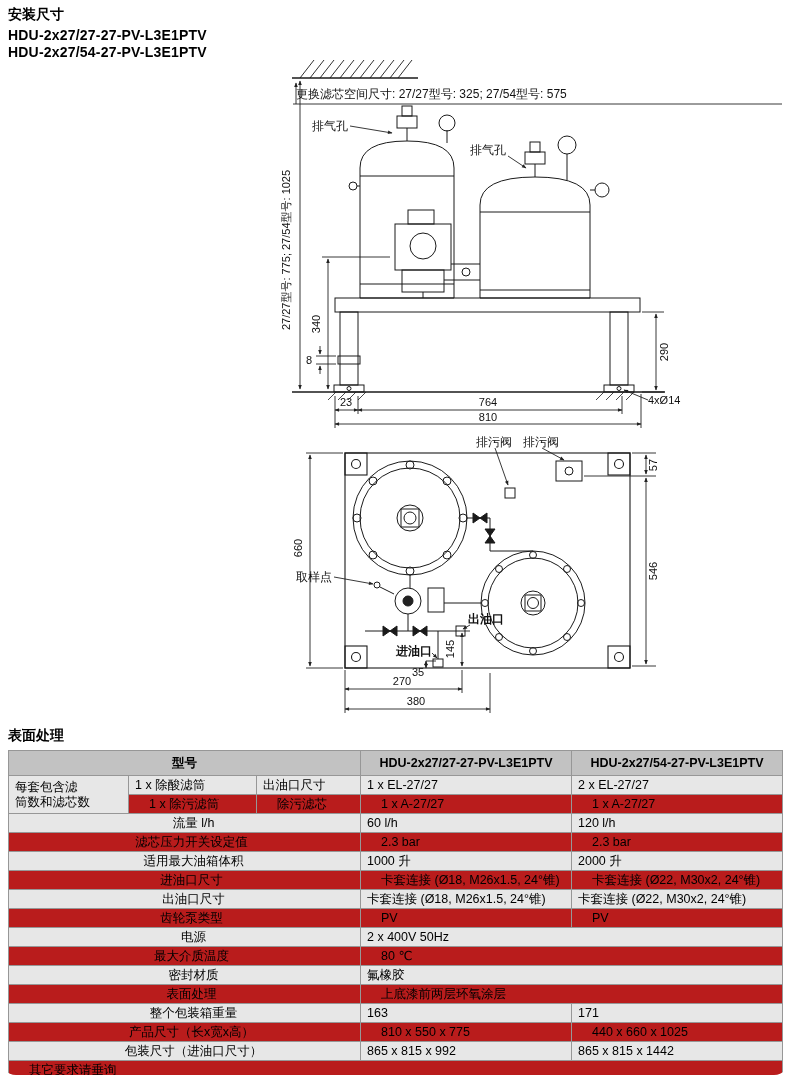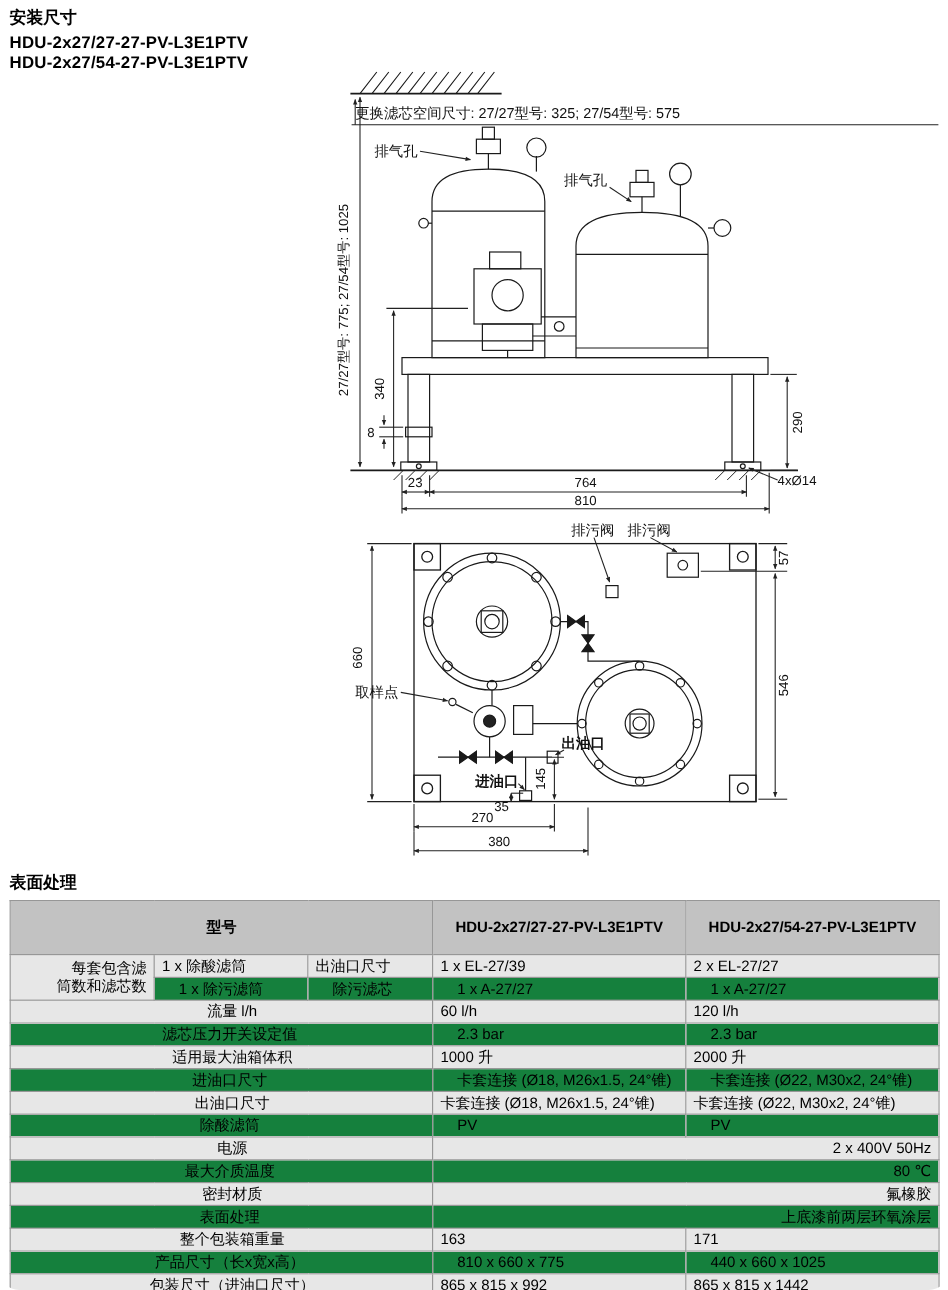--- a/index.html
+++ b/index.html
@@ -19,25 +19,25 @@
   svg .cjk { font-size:12px; }
   svg .dimtxt { font-size:11px; }
   svg .b { font-weight:bold; }
 
   table.spec-table {
     position:absolute; left:8px; top:750px; width:774px;
     border-collapse:collapse; table-layout:fixed; font-size:12.5px;
     border:1px solid #777;
   }
   .spec-table td, .spec-table th { border:1px solid #979797; padding:1px 6px; height:16px; line-height:1.2; overflow:hidden; white-space:nowrap; }
-  .spec-table th { background:#c2c2c2; text-align:center; font-weight:bold; padding:14px 4px; }
+  .spec-table th { background:#c2c2c2; text-align:center; font-weight:bold; padding:4px 4px; }
   .spec-table tr.g td { background:#e7e7e7; }
-  .spec-table tr.w td { background:#15803d;padding-left:20px; }
+  .spec-table tr.w td { background:#b91c1c;padding-left:20px; }
   .spec-table td.lbl { padding-left:24px;text-align:center; }
-  .spec-table td.ctr { text-align:right; }
+  .spec-table td.ctr { text-align:left; }
 </style>
 </head>
 <body>
 
 <div class="page">
 
   <div class="header-block">
     <div class="title">安装尺寸</div>
     <div class="model">HDU-2x27/27-27-PV-L3E1PTV</div>
     <div class="model">HDU-2x27/54-27-PV-L3E1PTV</div>
@@ -277,21 +277,21 @@
         <th>HDU-2x27/27-27-PV-L3E1PTV</th>
         <th>HDU-2x27/54-27-PV-L3E1PTV</th>
       </tr>
       <tr class="g">
         <td rowspan="2" class="ctr">
           <div>每套包含滤</div>
           <div>筒数和滤芯数</div>
         </td>
         <td>1 x 除酸滤筒</td>
         <td>出油口尺寸</td>
-        <td>1 x EL-27/39</td>
+        <td>1 x EL-27/27</td>
         <td>2 x EL-27/27</td>
       </tr>
       <tr class="w">
         <td>1 x 除污滤筒</td>
         <td>除污滤芯</td>
         <td>1 x A-27/27</td>
         <td>1 x A-27/27</td>
       </tr>
 
       <tr class="g">
@@ -313,21 +313,21 @@
         <td colspan="3" class="lbl">进油口尺寸</td>
         <td>卡套连接 (Ø18, M26x1.5, 24°锥)</td>
         <td>卡套连接 (Ø22, M30x2, 24°锥)</td>
       </tr>
       <tr class="g">
         <td colspan="3" class="lbl">出油口尺寸</td>
         <td>卡套连接 (Ø18, M26x1.5, 24°锥)</td>
         <td>卡套连接 (Ø22, M30x2, 24°锥)</td>
       </tr>
       <tr class="w">
-        <td colspan="3" class="lbl">除酸滤筒</td>
+        <td colspan="3" class="lbl">齿轮泵类型</td>
         <td>PV</td>
         <td>PV</td>
       </tr>
 
       <tr class="g">
         <td colspan="3" class="lbl">电源</td>
         <td colspan="2" class="ctr">2 x 400V 50Hz</td>
       </tr>
       <tr class="w">
         <td colspan="3" class="lbl">最大介质温度</td>
@@ -342,21 +342,21 @@
         <td colspan="2" class="ctr">上底漆前两层环氧涂层</td>
       </tr>
 
       <tr class="g">
         <td colspan="3" class="lbl">整个包装箱重量</td>
         <td>163</td>
         <td>171</td>
       </tr>
       <tr class="w">
         <td colspan="3" class="lbl">产品尺寸（长x宽x高）</td>
-        <td>810 x 660 x 775</td>
+        <td>810 x 550 x 775</td>
         <td>440 x 660 x 1025</td>
       </tr>
       <tr class="g">
         <td colspan="3" class="lbl">包装尺寸（进油口尺寸）</td>
         <td>865 x 815 x 992</td>
         <td>865 x 815 x 1442</td>
       </tr>
       <tr class="w">
         <td colspan="5" class="ctr">其它要求请垂询</td>
       </tr>

